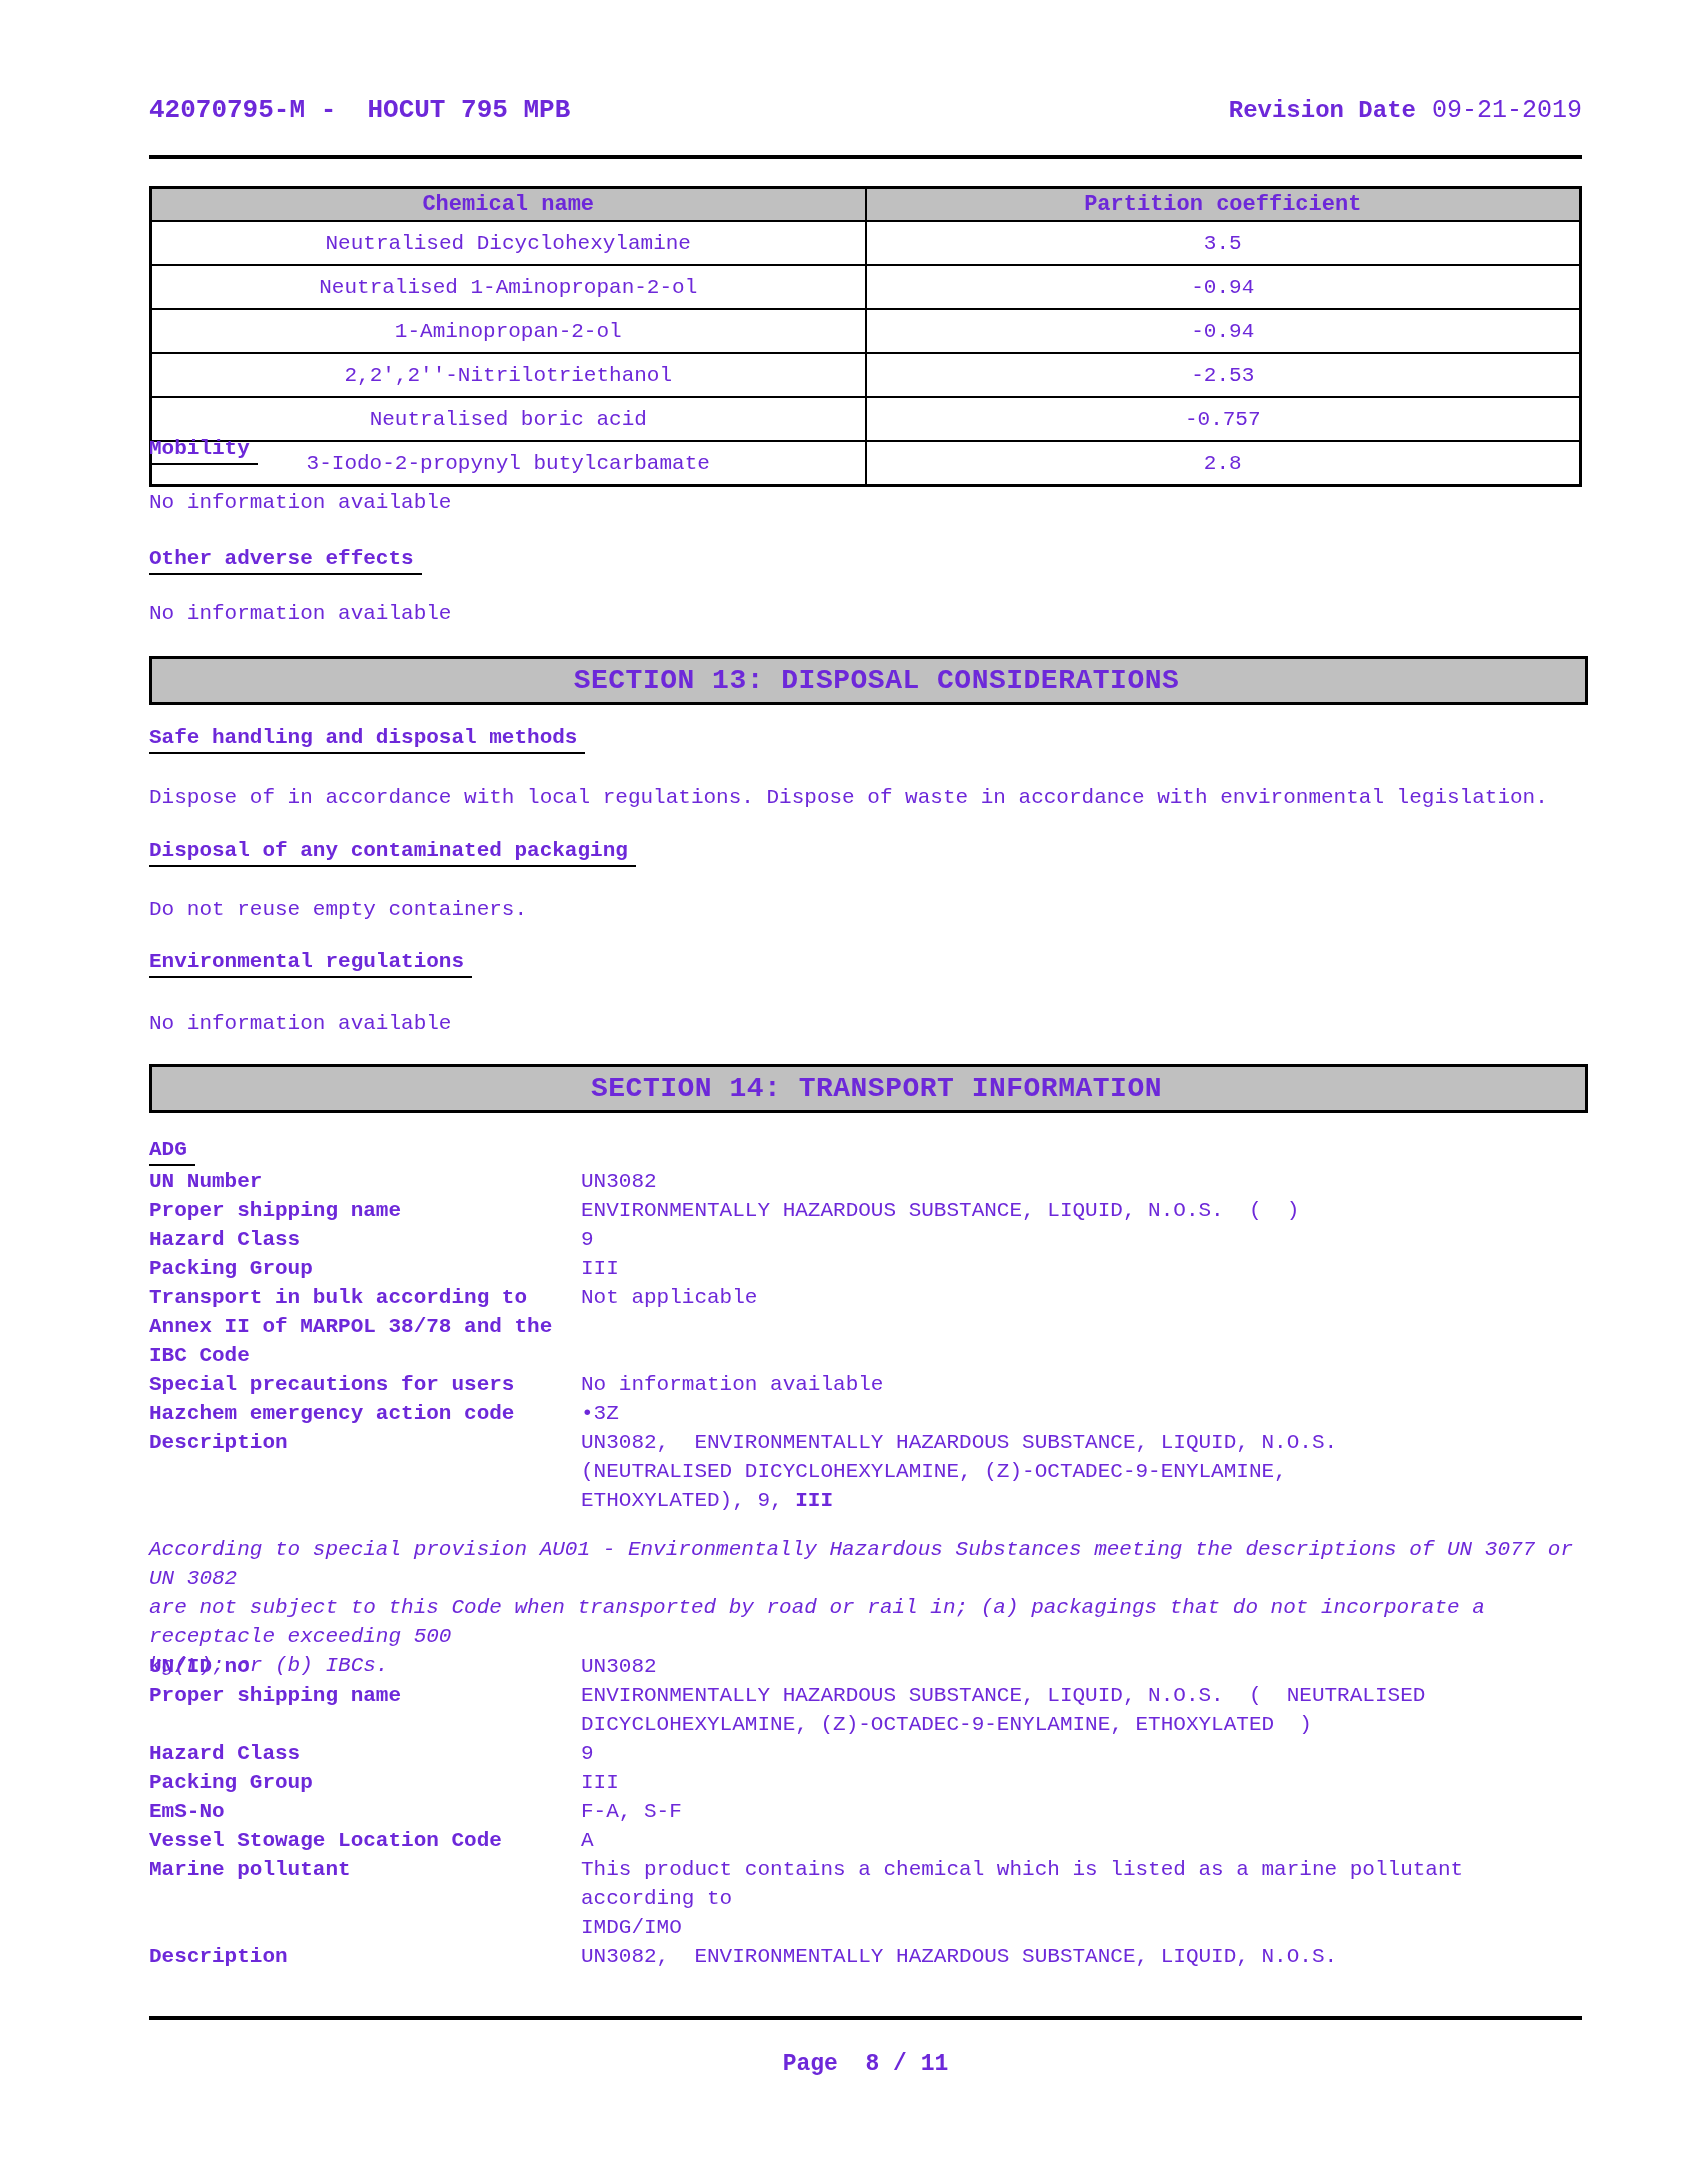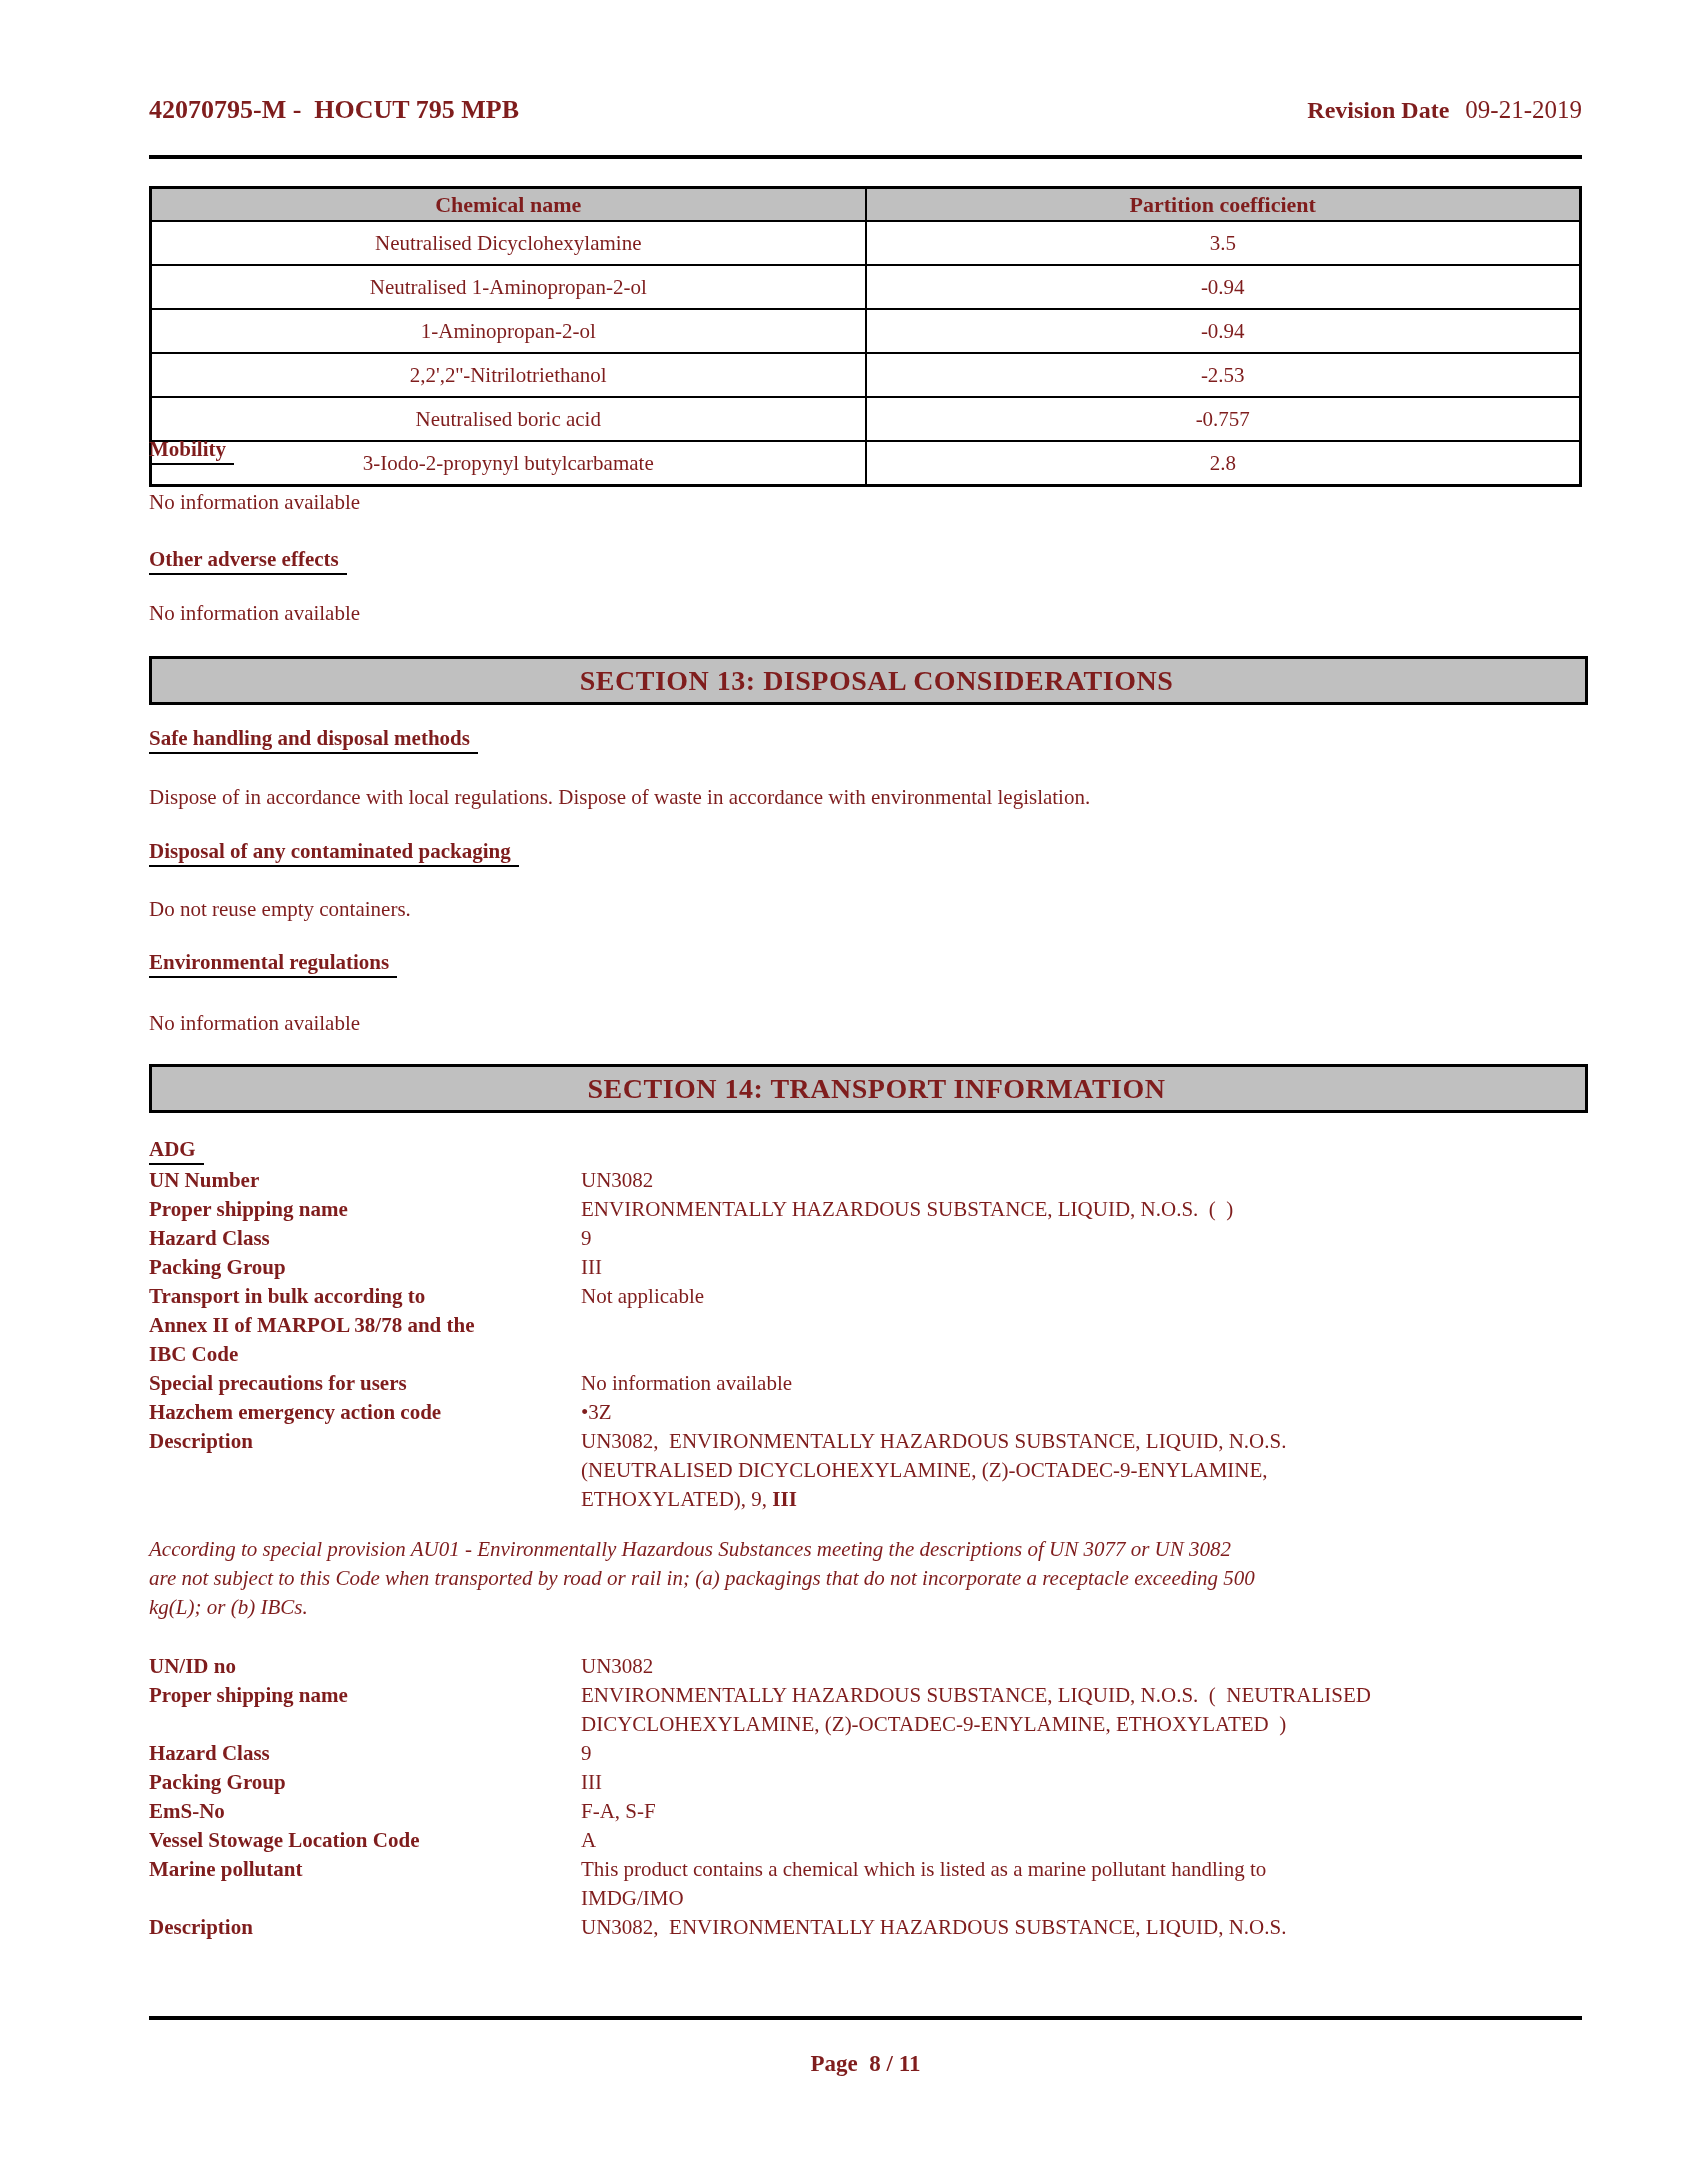--- a/index.html
+++ b/index.html
@@ -1,20 +1,20 @@
 <!DOCTYPE html>
 <html><head>
 <meta charset="utf-8">
 <style>
   html,body{margin:0;padding:0;background:#ffffff;}
   .page{
     position:relative;
     width:1683px;height:2178px;
-    background:#ffffff;color:#7f1d1d;
-    font-family:Liberation Serif, serif;
+    background:#ffffff;color:#6d28d9;
+    font-family:Liberation Mono, monospace;
     overflow:hidden;
   }
   .abs{position:absolute;}
   .cx{left:149px;width:1433px;}
 
   
   .hdr{top:95px;display:flex;justify-content:space-between;align-items:baseline;}
   .hdr-title{font-size:26px;font-weight:bold;white-space:pre;}
   .hdr-rev{display:flex;align-items:baseline;gap:16px;}
   .hdr-rev-label{font-size:24px;font-weight:bold;}
@@ -208,21 +208,21 @@
     <div class="field-row">
       <div class="field-label">EmS-No</div>
       <div class="field-value">F-A, S-F</div>
     </div>
     <div class="field-row">
       <div class="field-label">Vessel Stowage Location Code</div>
       <div class="field-value">A</div>
     </div>
     <div class="field-row">
       <div class="field-label">Marine pollutant</div>
-      <div class="field-value">This product contains a chemical which is listed as a marine pollutant handling to
+      <div class="field-value">This product contains a chemical which is listed as a marine pollutant according to
 IMDG/IMO</div>
     </div>
     <div class="field-row">
       <div class="field-label">Description</div>
       <div class="field-value">UN3082,  ENVIRONMENTALLY HAZARDOUS SUBSTANCE, LIQUID, N.O.S.</div>
     </div>
   </div>
 
   <div class="abs cx rule" style="top:2016px;"></div>
   <div class="abs cx page-num" style="top:2051px;">Page  8 / 11</div>

